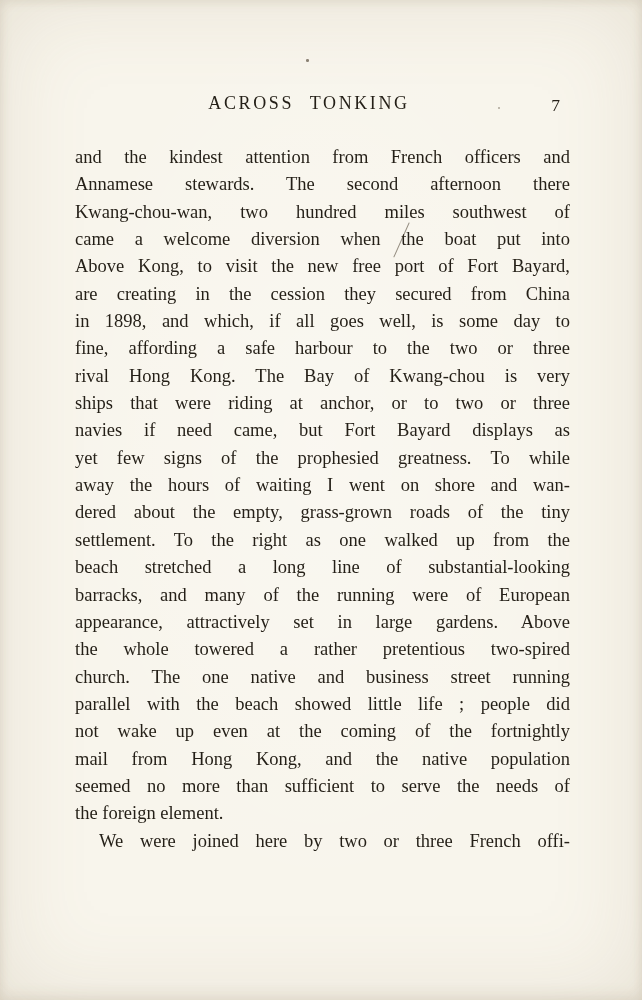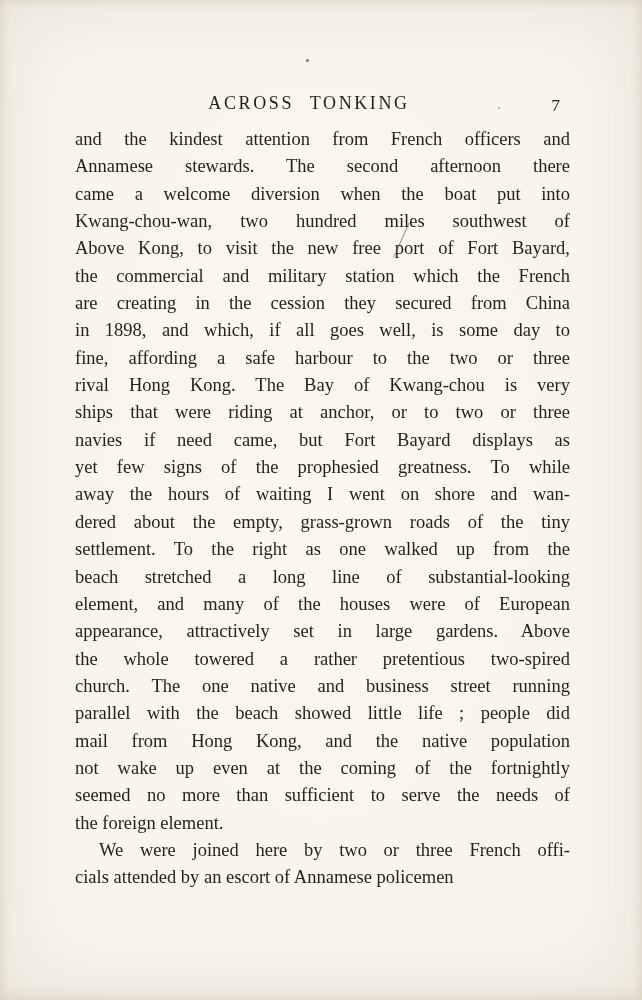--- a/index.html
+++ b/index.html
@@ -40,21 +40,21 @@
     transform: translateX(-12px);
   }
   .page-number {
     position: absolute;
     top: 94px;
     right: 82px;
     font-size: 17.5px;
     line-height: 22px;
   }
   .text-block {
-    margin-top: 12px;
+    margin-top: 30px;
     margin-left: 75px;
     width: 495px;
     font-size: 18.5px;
     line-height: 27.35px;
   }
   .paragraph {
     margin: 0;
   }
   .line {
     text-align: justify;
@@ -104,47 +104,45 @@
 <div class="page">
   <div class="header">
     <div class="running-title">ACROSS TONKING</div>
     <div class="page-number">7</div>
   </div>
 
   <div class="text-block">
       <div class="paragraph">
         <div class="line">and the kindest attention from French officers and</div>
         <div class="line">Annamese stewards. The second afternoon there</div>
+        <div class="line">Kwang-chou-wan, two hundred miles southwest of</div>
         <div class="line">came a welcome diversion when the boat put into</div>
-        <div class="line">Kwang-chou-wan, two hundred miles southwest of</div>
         <div class="line">Above Kong, to visit the new free port of Fort Bayard,</div>
-        <div class="line">the commercial and military station which the French</div>
         <div class="line">are creating in the cession they secured from China</div>
         <div class="line">in 1898, and which, if all goes well, is some day to</div>
         <div class="line">fine, affording a safe harbour to the two or three</div>
         <div class="line">rival Hong Kong. The Bay of Kwang-chou is very</div>
         <div class="line">ships that were riding at anchor, or to two or three</div>
         <div class="line">navies if need came, but Fort Bayard displays as</div>
         <div class="line">yet few signs of the prophesied greatness. To while</div>
         <div class="line">away the hours of waiting I went on shore and wan-</div>
         <div class="line">dered about the empty, grass-grown roads of the tiny</div>
         <div class="line">settlement. To the right as one walked up from the</div>
         <div class="line">beach stretched a long line of substantial-looking</div>
-        <div class="line">element, and many of the houses were of European</div>
+        <div class="line">barracks, and many of the running were of European</div>
         <div class="line">appearance, attractively set in large gardens. Above</div>
         <div class="line">the whole towered a rather pretentious two-spired</div>
         <div class="line">church. The one native and business street running</div>
         <div class="line">parallel with the beach showed little life ; people did</div>
+        <div class="line">not wake up even at the coming of the fortnightly</div>
         <div class="line">mail from Hong Kong, and the native population</div>
-        <div class="line">not wake up even at the coming of the fortnightly</div>
         <div class="line">seemed no more than sufficient to serve the needs of</div>
         <div class="line last">the foreign element.</div>
       </div>
       <div class="paragraph">
         <div class="line indent">We were joined here by two or three French offi-</div>
-        <div class="line last">cials attended by an escort of Annamese policemen</div>
       </div>
     </div>
 
   <div class="scratch"></div>
   <div class="speck-1"></div>
   <div class="speck-2"></div>
 </div>
 
 </body></html>

